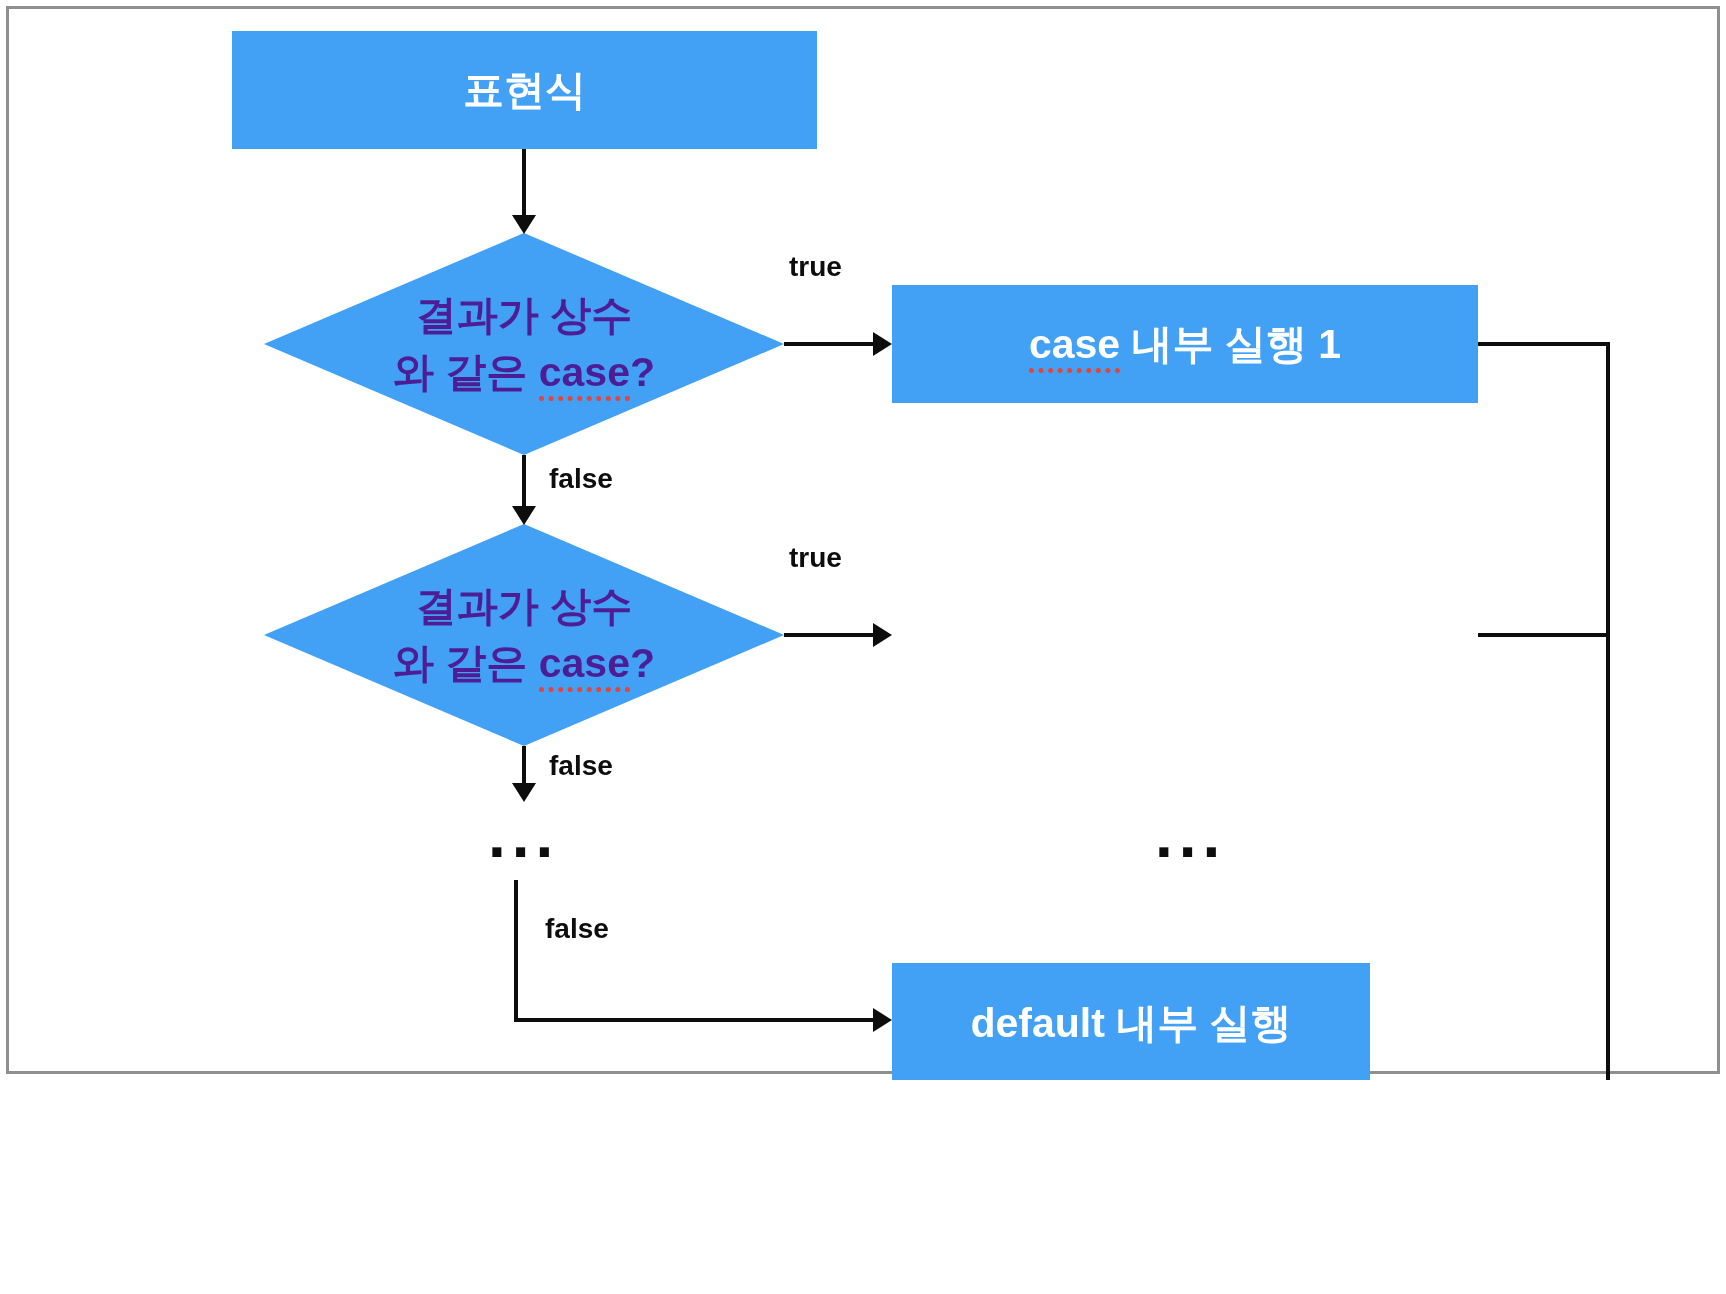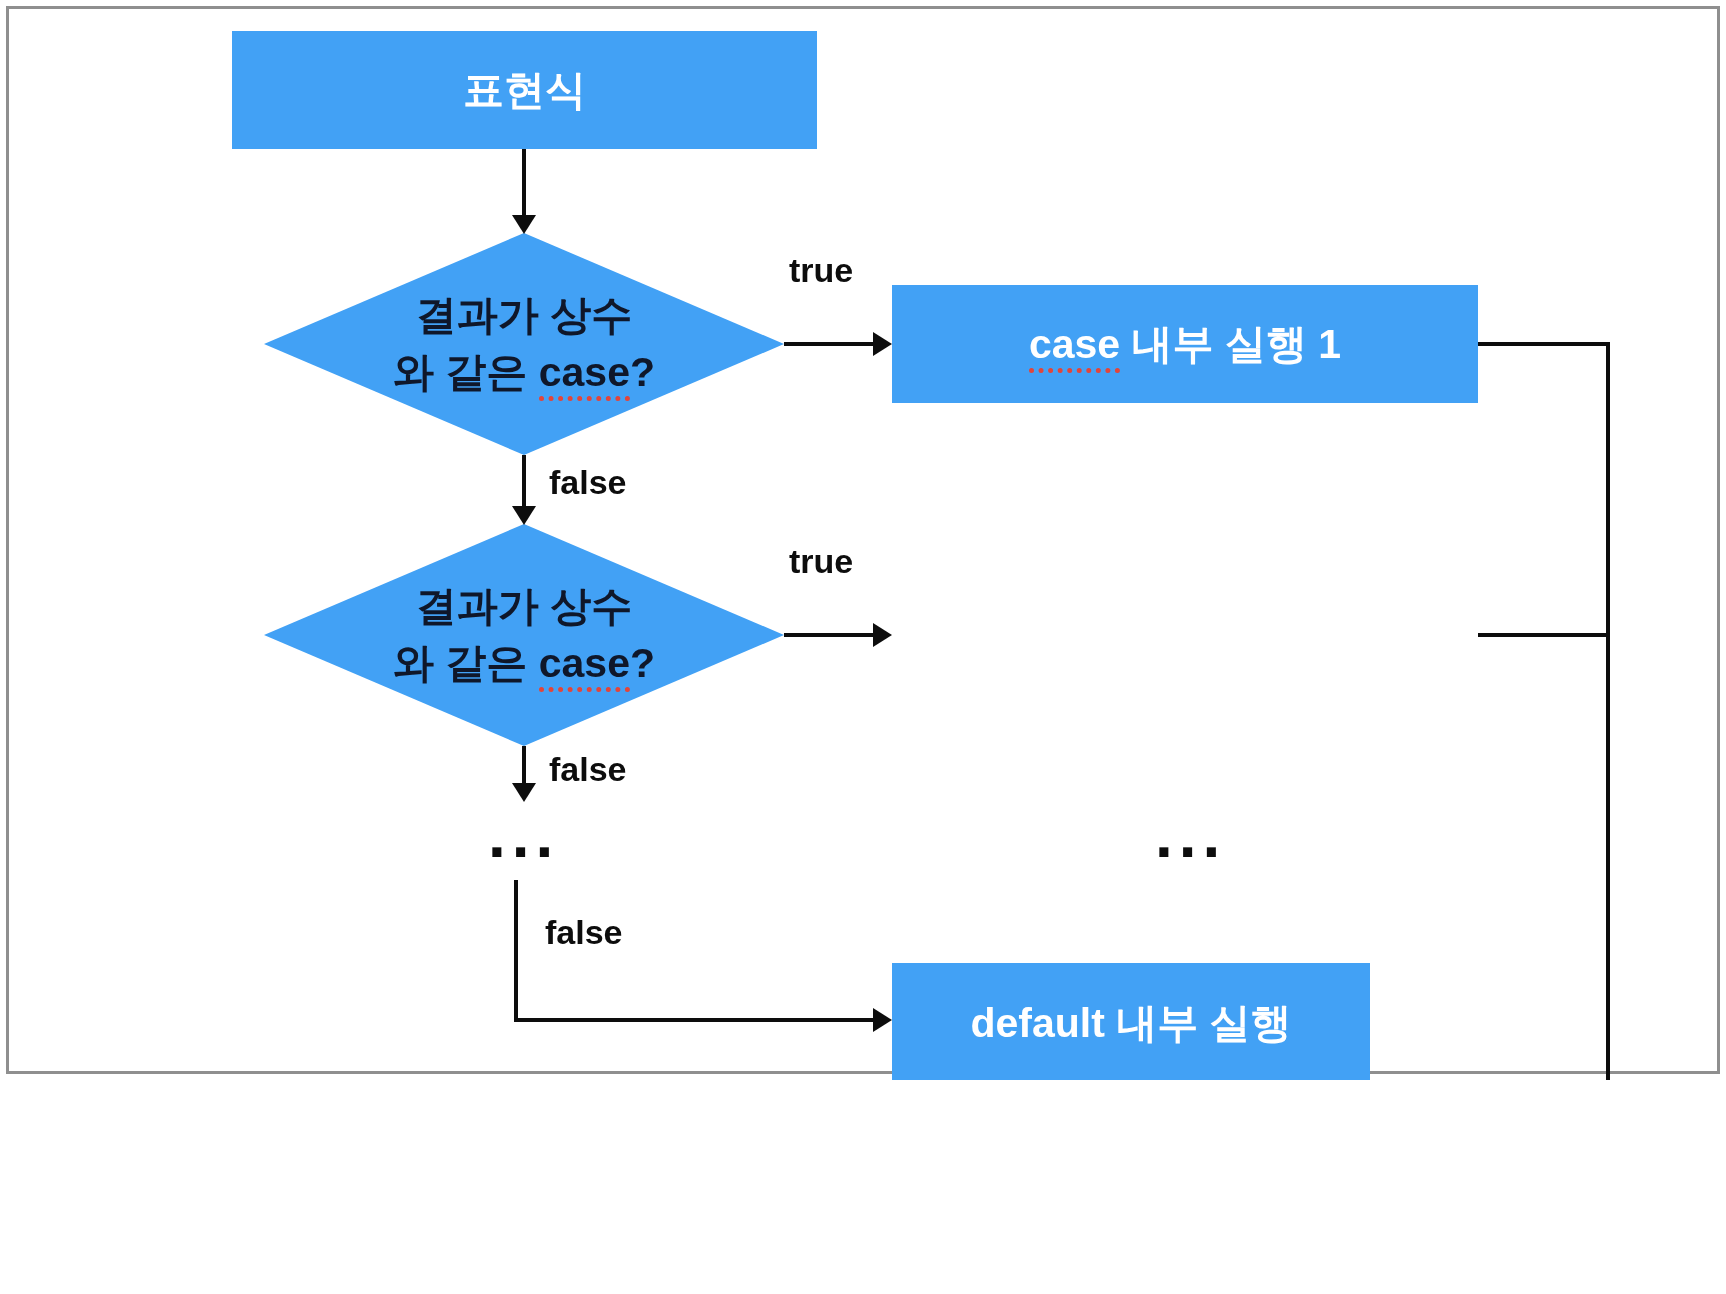--- a/index.html
+++ b/index.html
@@ -31,21 +31,21 @@
     justify-content: center;
     text-align: center;
     font-weight: 700;
     font-size: 41px;
     line-height: 1.32;
   }
   .diamond {
     position: absolute;
     background: #42a1f5;
     clip-path: polygon(50% 0, 100% 50%, 50% 100%, 0 50%);
-    color: #0f172a;
+    color: #4c1d95;
     display: flex;
     flex-direction: column;
     align-items: center;
     justify-content: center;
     text-align: center;
     font-weight: 700;
     font-size: 41px;
     line-height: 1.38;
   }
   .spellcheck {
@@ -69,21 +69,21 @@
     width: 0; height: 0;
     border-top: 12px solid transparent;
     border-bottom: 12px solid transparent;
     border-left: 19px solid #0d0d0d;
   }
   
   .edge-label {
     position: absolute;
     color: #0d0d0d;
     font-weight: 700;
-    font-size: 34px;
+    font-size: 28px;
     white-space: nowrap;
   }
   .ellipsis {
     position: absolute;
     color: #0d0d0d;
     font-weight: 700;
     font-size: 64px;
     letter-spacing: 6px;
     line-height: 1;
     white-space: nowrap;

